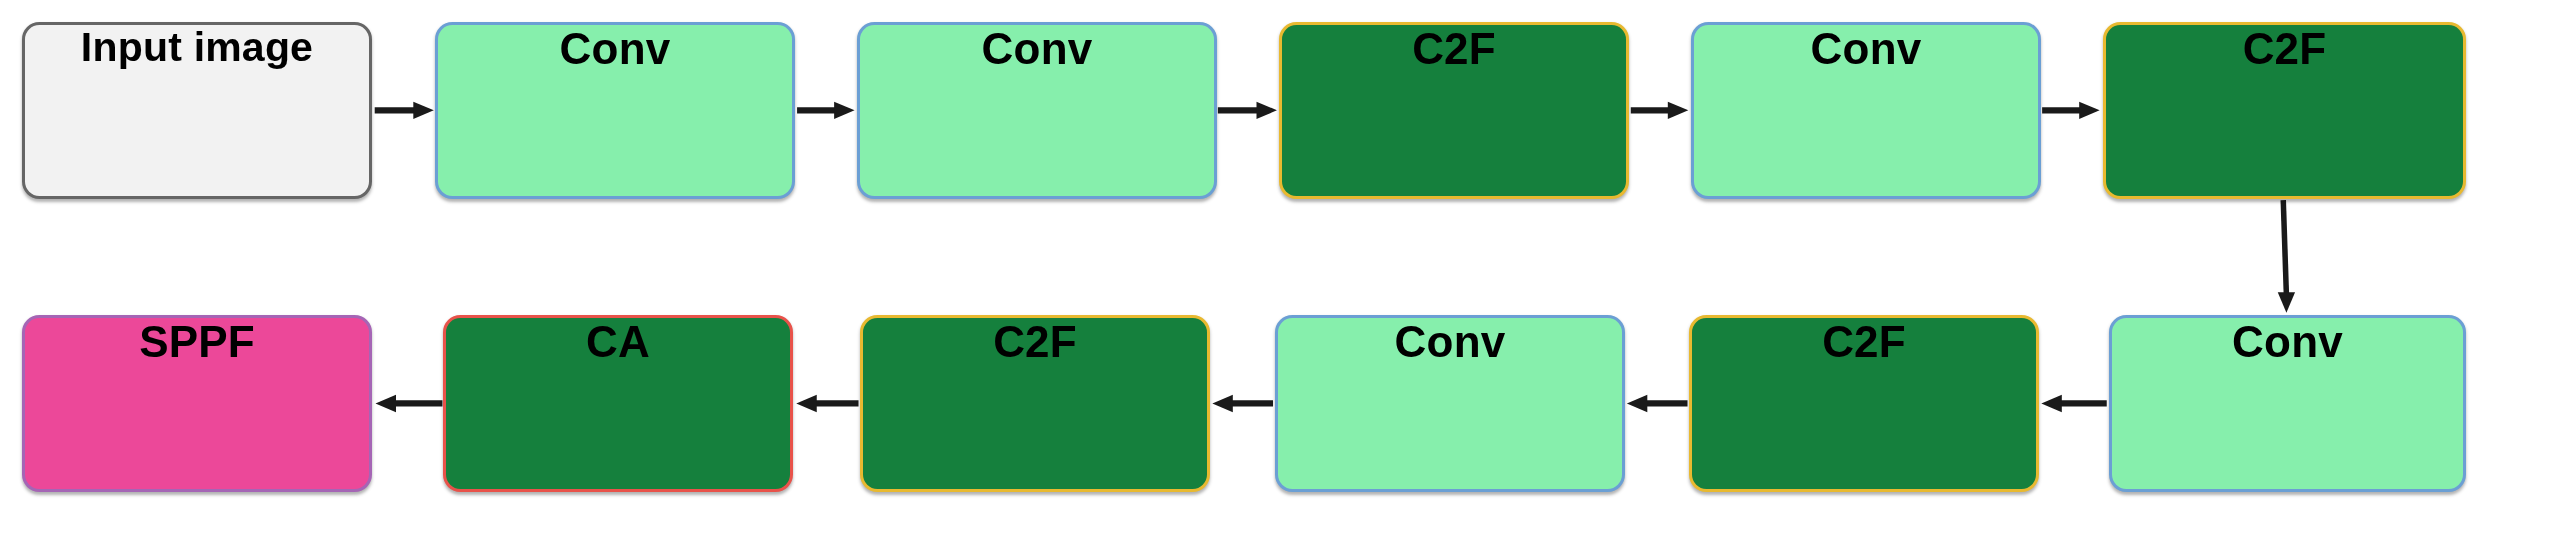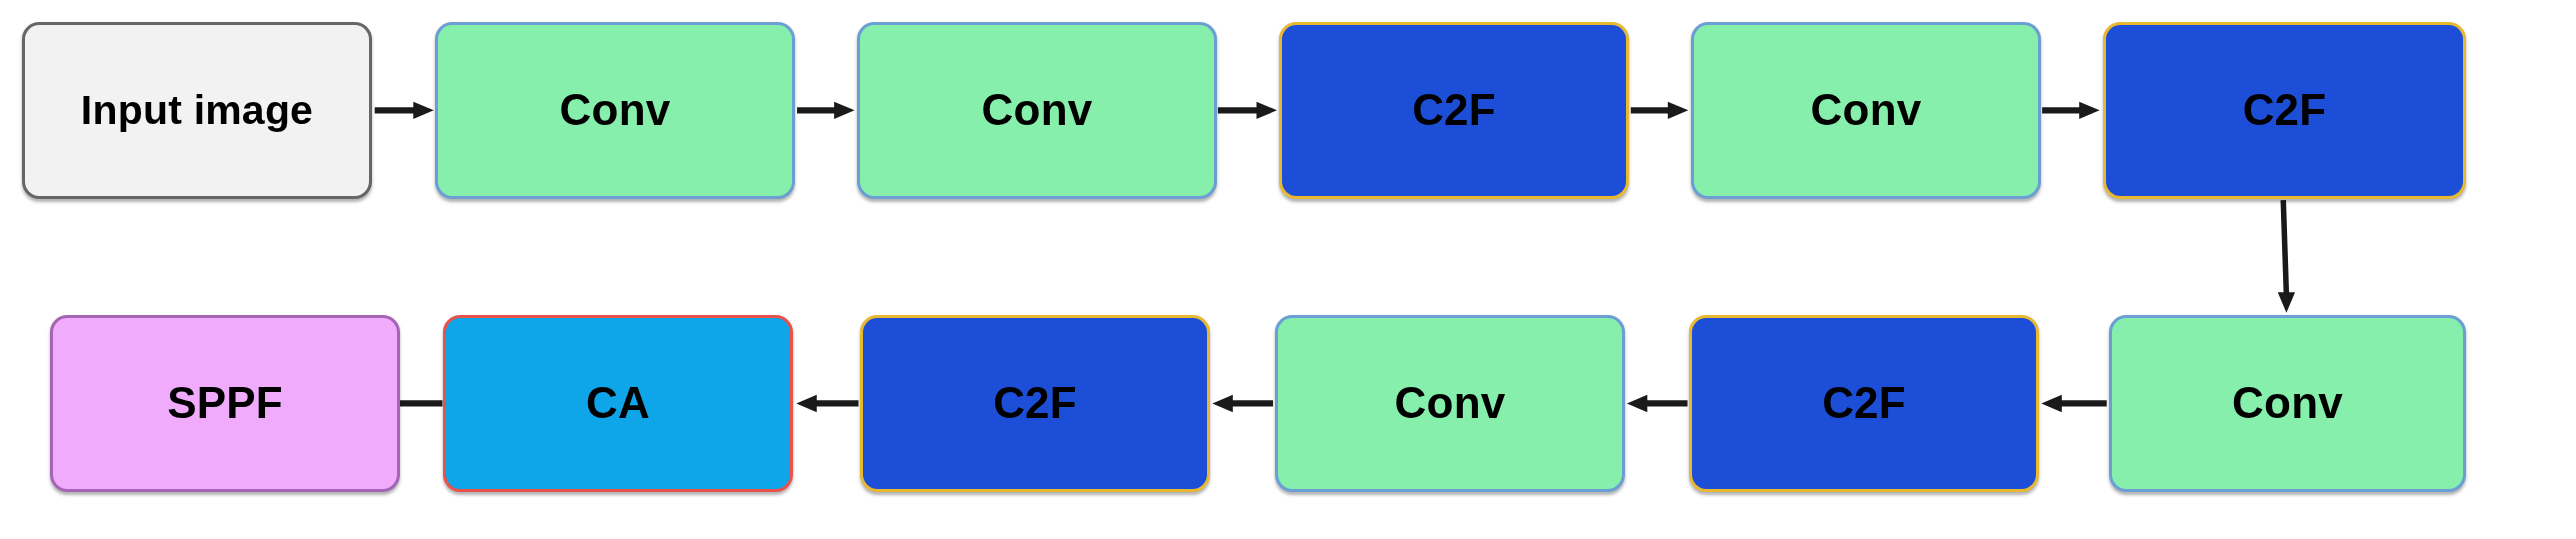--- a/index.html
+++ b/index.html
@@ -19,38 +19,38 @@
     width: 2576px;
     height: 539px;
     background: #ffffff;
   }
 
   
   .node {
     position: absolute;
     box-sizing: border-box;
     display: flex;
-    align-items: center;
+    align-items: flex-start;
     justify-content: center;
     border-radius: 17.4px;
     border-width: 3.2px;
     border-style: solid;
     font-weight: bold;
     color: #000000;
     letter-spacing: 0.2px;
     box-shadow: 0 2.4px 3.2px rgba(0,0,0,0.30);
     text-align: center;
     line-height: 1.1;
   }
 
   .node.input  { background:#f2f2f2; border-color:#666666; }
   .node.conv   { background:#86efac; border-color:#6b9fd4; }
-  .node.c2f    { background:#1d4ed8; border-color:#e8b930; }
-  .node.ca     { background:#0ea5e9; border-color:#e8524a; }
-  .node.sppf   { background:#f0abfc; border-color:#a565b5;margin-left:28px; }
+  .node.c2f    { background:#15803d; border-color:#e8b930; }
+  .node.ca     { background:#15803d; border-color:#e8524a; }
+  .node.sppf   { background:#ec4899; border-color:#a565b5; }
 
   .node .label {
     display: block;
     white-space: nowrap;
   }
 
   
   #edges {
     position: absolute;
     left: 0;

